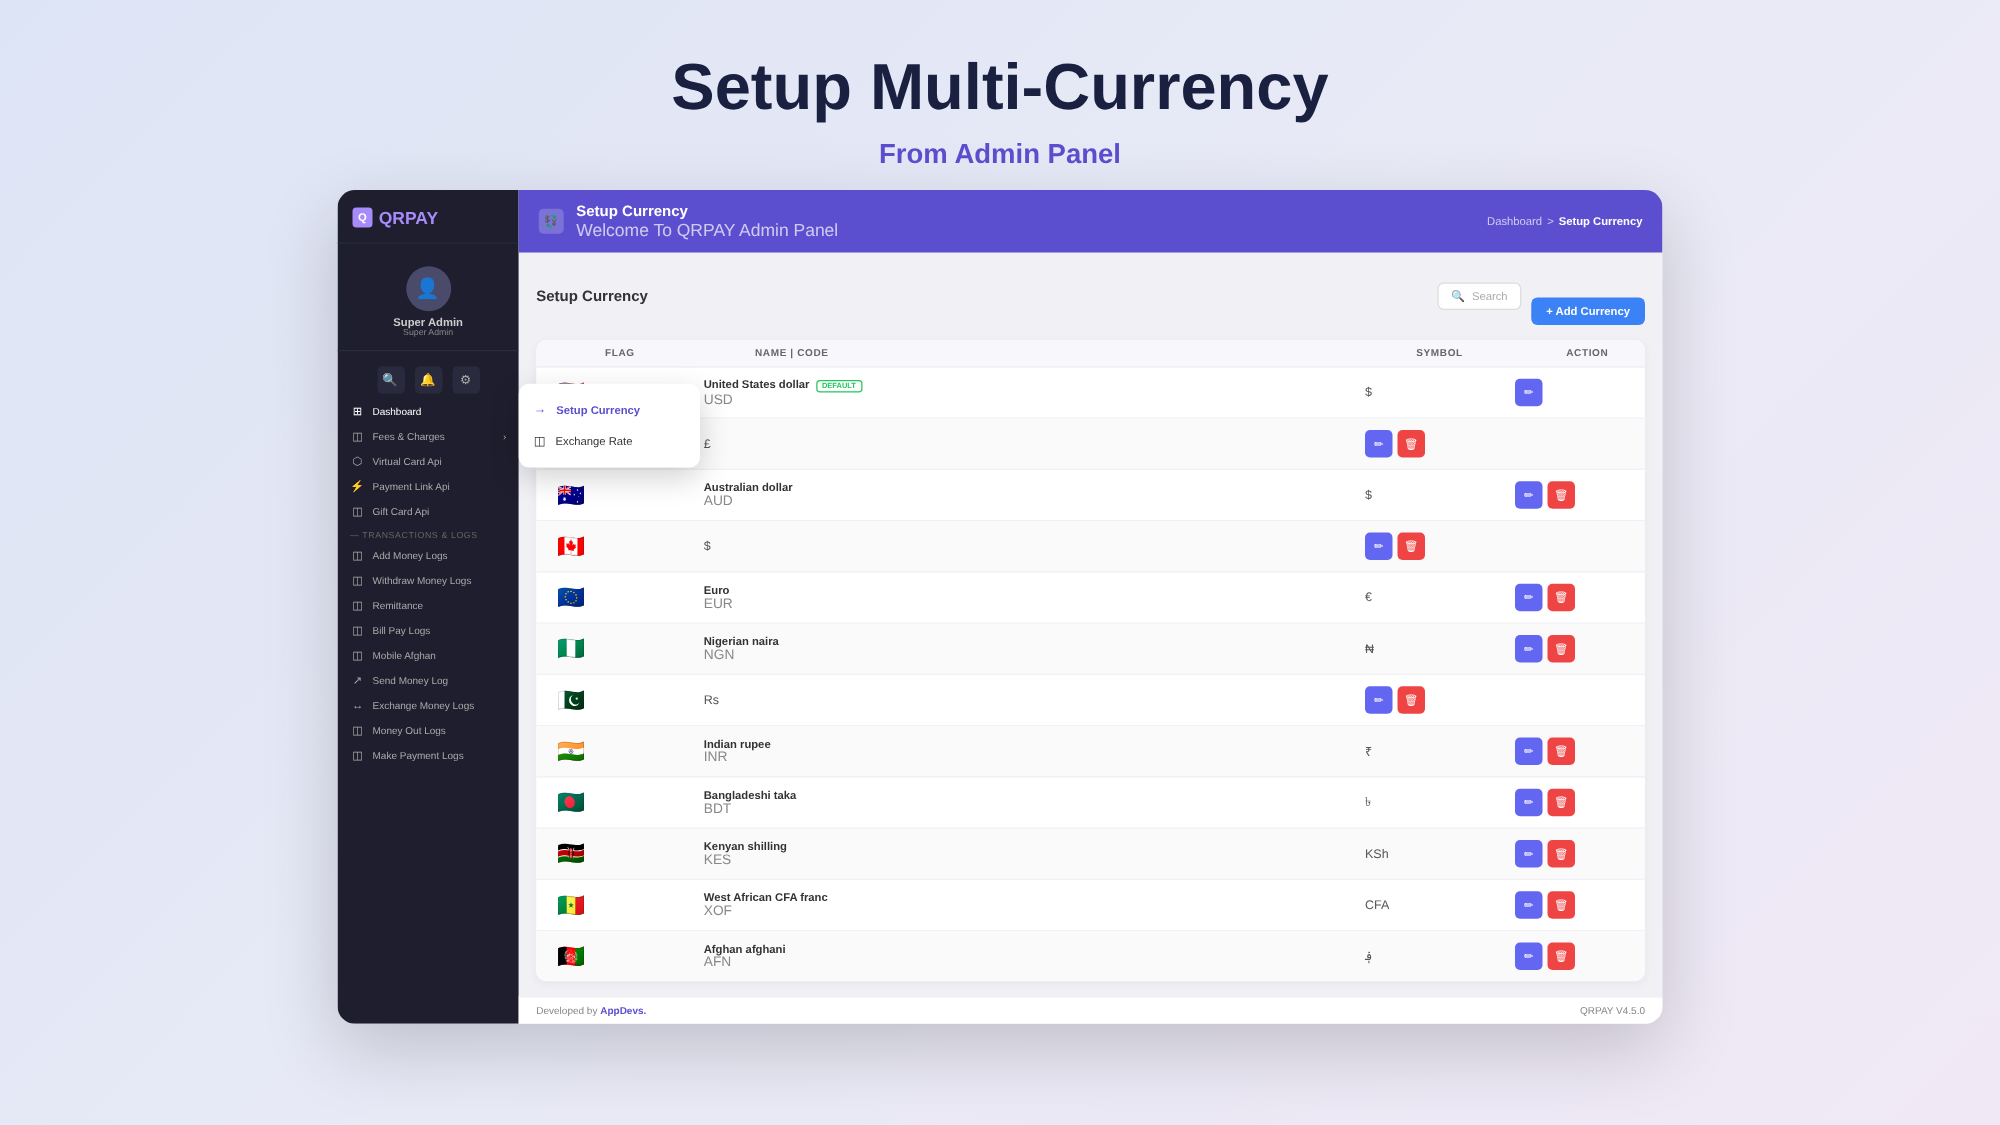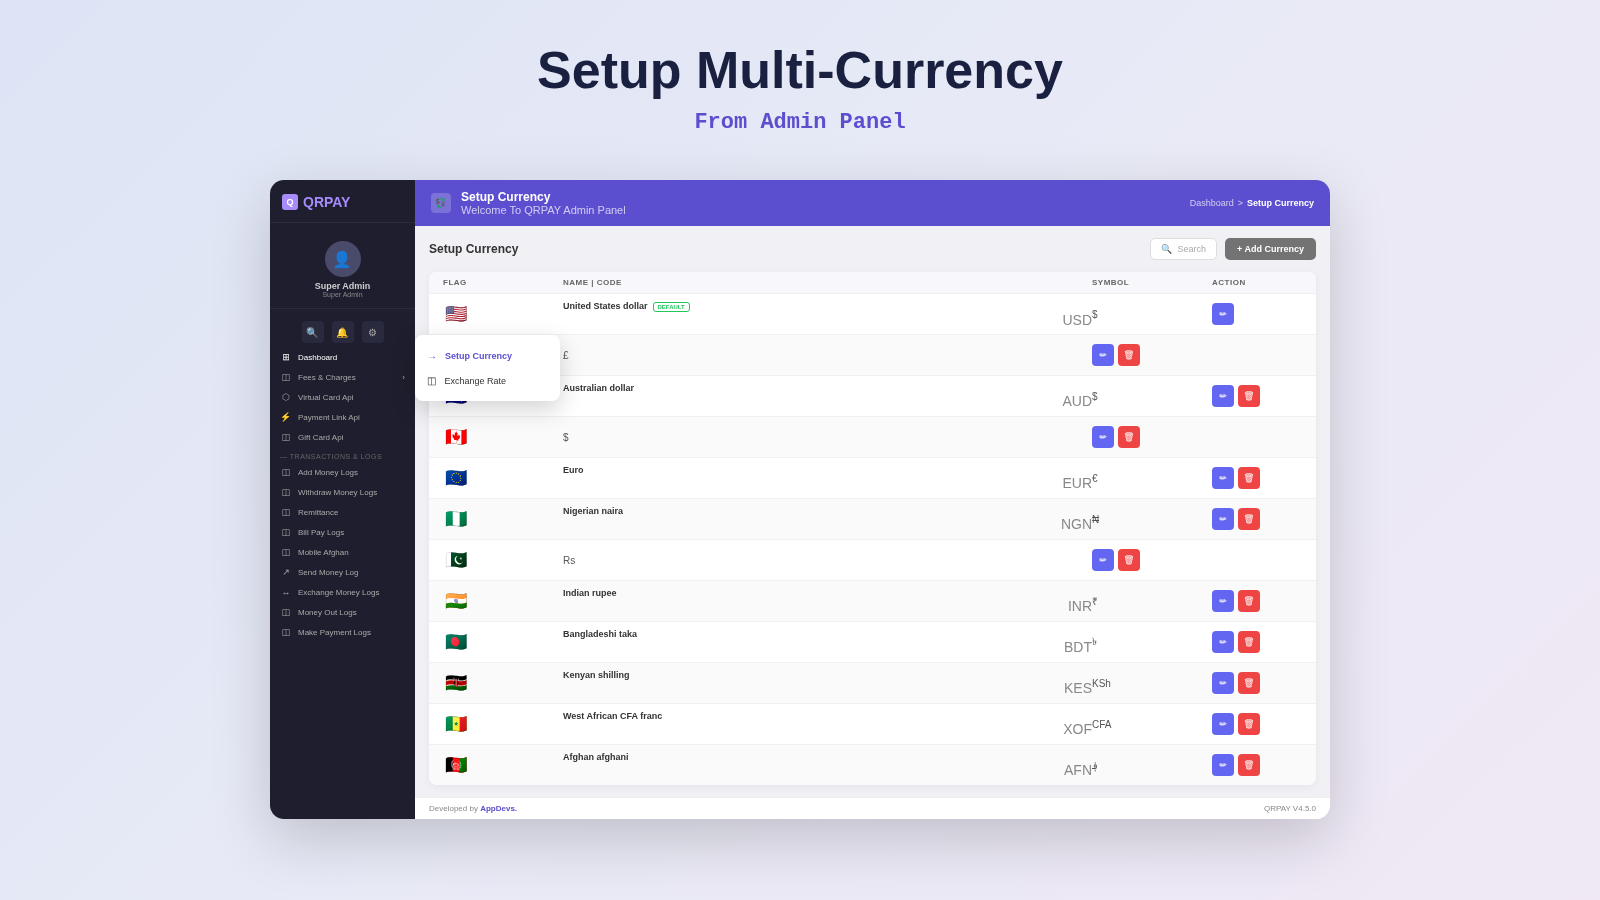--- a/index.html
+++ b/index.html
@@ -18,23 +18,23 @@
       font-size: 52px;
       font-weight: 900;
       color: #1a2040;
       margin-bottom: 10px;
       text-align: center;
     }
     .page-subheading {
       font-size: 22px;
       font-weight: 700;
       color: #5b4fcf;
-      margin-bottom: 45px;
+      margin-bottom: 16px;
       text-align: right;
-      font-family: Liberation Mono, monospace;
+      font-family: Liberation Sans, sans-serif;
     }
 
     .app-window {
       width: 1060px;
       min-height: 560px;
       border-radius: 14px;
       overflow: hidden;
       box-shadow: 0 20px 60px rgba(0,0,0,0.18);
       display: flex;
       position: relative;
@@ -197,21 +197,21 @@
       display: flex; align-items: center; justify-content: center;
       font-size: 9px; color: white;
     }
     .topbar-title {
       color: white;
       font-size: 12px;
       font-weight: 700;
     }
     .topbar-subtitle {
       color: rgba(255,255,255,0.7);
-      font-size: 11px;
+      font-size: 14px;
     }
     .topbar-breadcrumb {
       color: rgba(255,255,255,0.7);
       font-size: 9px;
       display: flex;
       align-items: center;
       gap: 4px;
     }
     .topbar-breadcrumb .current { color: white; font-weight: 600; }
 
@@ -241,31 +241,32 @@
       align-items: center;
       gap: 5px;
       background: white;
       border: 1px solid #ddd;
       border-radius: 5px;
       padding: 5px 10px;
       font-size: 9px;
       color: #aaa;
     }
     .add-btn {
-      background: #737373;
+      background: #3b82f6;
       color: white;
       border: none;
       border-radius: 5px;
       padding: 6px 12px;
       font-size: 9px;
       font-weight: 600;
       cursor: pointer;
       display: flex;
       align-items: center;
       gap: 4px;
+      margin-top: 24px;
     }
 
     
     .currency-table {
       background: white;
       border-radius: 8px;
       overflow: hidden;
       box-shadow: 0 2px 8px rgba(0,0,0,0.05);
     }
     .table-header {
@@ -274,20 +275,21 @@
       background: #f8f8fc;
       border-bottom: 1px solid #eee;
       padding: 6px 14px;
     }
     .th {
       font-size: 8px;
       font-weight: 700;
       color: #666;
       text-transform: uppercase;
       letter-spacing: 0.5px;
+      margin-left: 41px;
     }
     .table-row {
       display: grid;
       grid-template-columns: 120px 1fr 120px 90px;
       padding: 6px 14px;
       border-bottom: 1px solid #f0f0f5;
       align-items: center;
     }
     .table-row:last-child { border-bottom: none; }
     .table-row:nth-child(even) { background: #fafafa; }
@@ -303,23 +305,22 @@
       align-items: center;
       justify-content: center;
       overflow: hidden;
     }
     .currency-name {
       font-size: 9px;
       font-weight: 600;
       color: #333;
     }
     .currency-code {
-      font-size: 14px;
+      font-size: 11px;
       color: #888;
-      text-align: right;
     }
     .default-badge {
       display: inline-block;
       background: transparent;
       border: 1px solid #22c55e;
       color: #22c55e;
       font-size: 6px;
       padding: 1px 4px;
       border-radius: 3px;
       margin-left: 5px;

